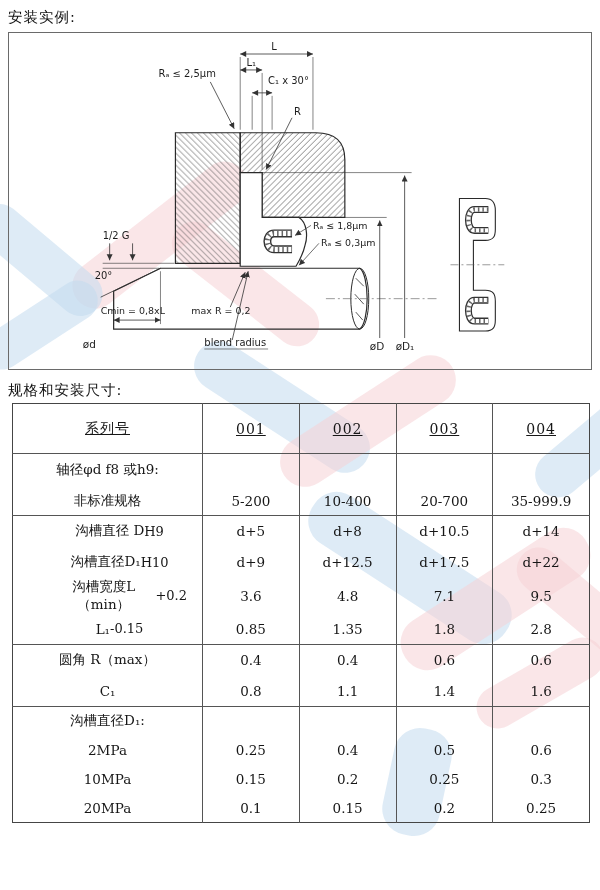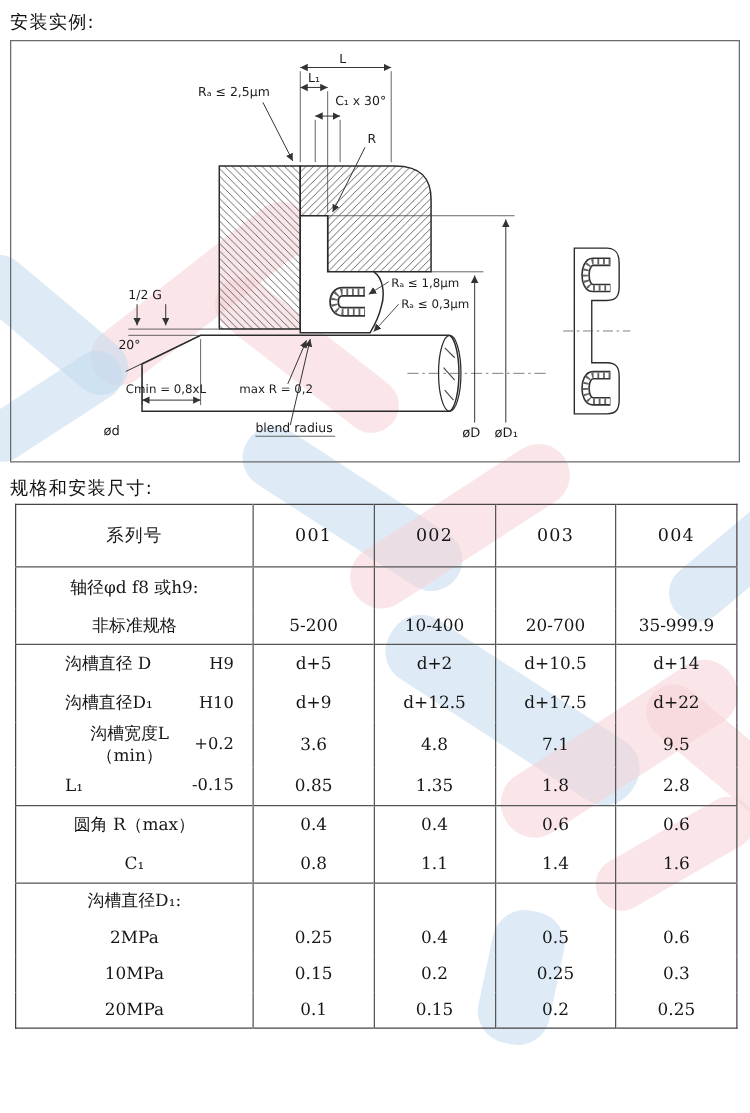--- a/index.html
+++ b/index.html
@@ -39,23 +39,23 @@
     font-weight:normal;vertical-align:middle;background:transparent;
   }
   .spec th:first-child,.spec td:first-child{border-left:none;}
   .spec thead tr{height:50px;}
   .spec thead{border-bottom:1px solid #555;}
   .spec tbody{border-bottom:1px solid #555;}
   .spec tbody:last-child{border-bottom:none;}
   .spec tbody tr{height:29px;}
   .spec tr.tall{height:33px;}
   .spec tr.med{height:31px;}
-  .sb{display:flex;justify-content:space-between;align-items:center;padding:0 12px 0 36px;}
+  .sb{display:flex;justify-content:center;align-items:center;padding:0 12px 0 36px;}
   .sb .t{font-size:13px;}
-  .hdr{font-size:14px;letter-spacing:1px;}
+  .hdr{font-size:14px;letter-spacing:1px;text-decoration:underline;}
 </style>
 </head>
 <body>
 
 <div class="wm">
   <div class="p" style="left:55px;top:212px;width:210px;height:46px;transform:rotate(-38deg);"></div>
   <div class="p" style="left:158px;top:262px;width:175px;height:44px;transform:rotate(38deg);"></div>
   <div class="b" style="left:-35px;top:238px;width:150px;height:44px;transform:rotate(40deg);"></div>
   <div class="b" style="left:-25px;top:305px;width:130px;height:40px;transform:rotate(-33deg);"></div>
   <div class="b" style="left:182px;top:382px;width:200px;height:50px;transform:rotate(33deg);"></div>
@@ -222,21 +222,21 @@
 
     <tbody>
       <tr class="med">
         <td>
           <div class="sb">
             <span>沟槽直径 D</span>
             <span class="t">H9</span>
           </div>
         </td>
         <td>d+5</td>
-        <td>d+2</td>
+        <td>d+8</td>
         <td>d+10.5</td>
         <td>d+14</td>
       </tr>
       <tr class="med">
         <td>
           <div class="sb">
             <span>沟槽直径D₁</span>
             <span class="t">H10</span>
           </div>
         </td>

